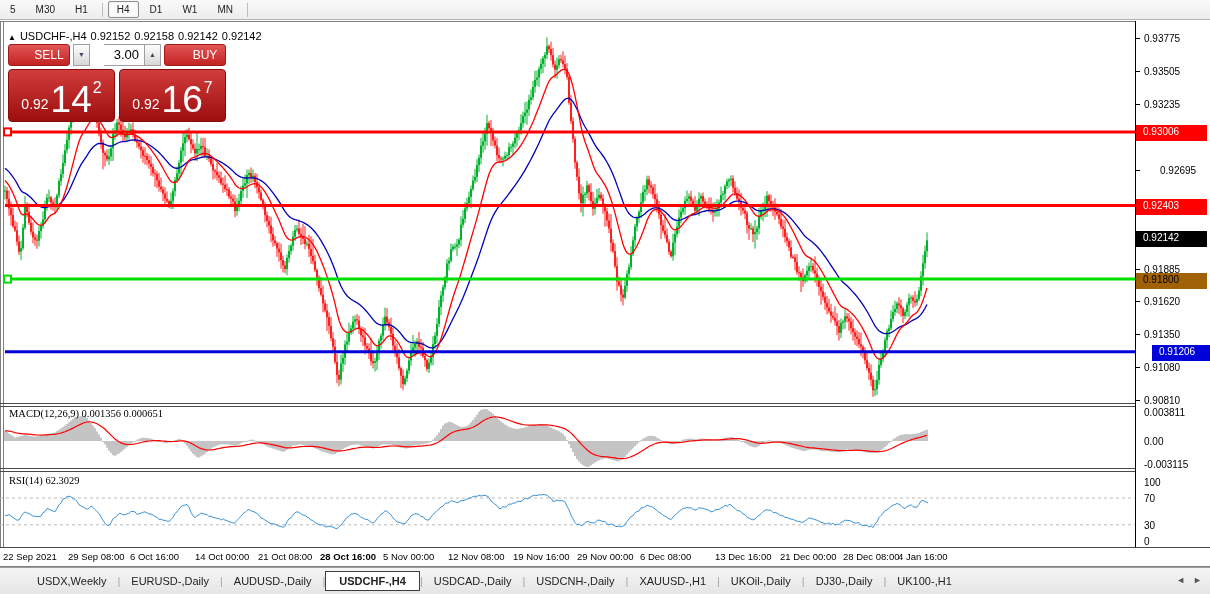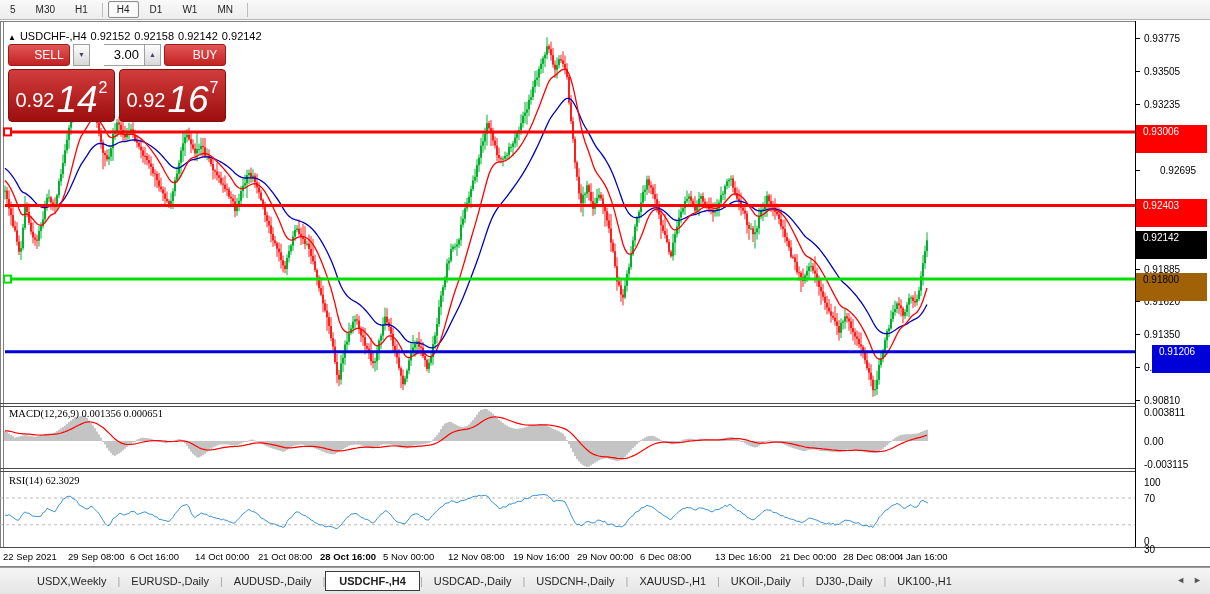--- a/index.html
+++ b/index.html
@@ -28,36 +28,36 @@
   .btn-sell,.btn-buy{flex:0 0 62px;background:linear-gradient(#e25656,#c32222);border:1px solid #9d1b1b;
         color:#fff;font-size:12px;text-align:center;line-height:20px;border-radius:3px;box-sizing:border-box;padding-left:20px;}
   .stepper{display:flex;flex:1;margin:0 3px;}
   .step-btn{width:17px;background:linear-gradient(#fefefe,#d7d7d7);border:1px solid #9f9f9f;font-size:7px;
         color:#446;text-align:center;line-height:20px;box-sizing:border-box;}
   .step-val{flex:1;background:#fff;border-top:1px solid #9f9f9f;border-bottom:1px solid #9f9f9f;
         font-size:13px;text-align:right;padding-right:5px;line-height:20px;color:#000;margin-left:14px;}
   .tw-row2{display:flex;gap:4px;margin-top:3px;}
   .px-box{flex:1;height:53px;background:linear-gradient(#d23c3c,#9d0e0e);border:1px solid #870d0d;border-radius:4px;
         color:#fff;display:flex;align-items:flex-end;justify-content:center;padding-bottom:5px;box-sizing:border-box;}
-  .px-base{font-size:20px;margin:0 2px 4px 0;}
-  .px-big{font-size:37px;line-height:33px;font-style:italic;}
+  .px-base{font-size:14px;margin:0 2px 4px 0;}
+  .px-big{font-size:37px;line-height:33px;}
   .px-sup{font-size:16px;margin:0 0 19px 1px;}
 
   
   .ind-label{position:absolute;left:9px;font-size:10.5px;color:#000;white-space:nowrap;font-family:Liberation Serif, serif;}
 
   
   .pane{position:absolute;left:0;}
 
   
   .price-axis{position:absolute;left:1135px;top:21px;width:75px;height:526px;border-left:1px solid #000;
         background:#fff;box-sizing:border-box;}
   .tick-dash{position:absolute;left:0;width:4px;height:1px;background:#000;}
   .tick-label{position:absolute;left:8px;font-size:10px;color:#000;height:11px;line-height:11px;white-space:nowrap;}
-  .axis-box{position:absolute;left:0;width:64px;height:28px;line-height:13px;font-size:10px;padding-left:7px;white-space:nowrap;}
+  .axis-box{position:absolute;left:0;width:64px;height:16px;line-height:13px;font-size:10px;padding-left:7px;white-space:nowrap;}
 
   
   .time-axis{position:absolute;left:0;top:548px;width:1135px;height:18px;background:#fff;}
   .time-label{position:absolute;top:3px;font-size:9.5px;color:#000;white-space:nowrap;}
 
   
   .tab-bar{position:absolute;left:0;top:567px;width:1210px;height:27px;background:linear-gradient(#f5f5f5,#e5e5e5);
         border-top:1px solid #9a9a9a;display:flex;align-items:center;padding-left:26px;box-sizing:border-box;}
   .tab{font-size:11px;color:#222;padding:4px 11px;white-space:nowrap;cursor:default;}
   .tab.active{background:#fff;border:1px solid #3c3c3c;font-weight:700;padding:3px 13px;}
@@ -1553,21 +1553,21 @@
       <div class="axis-box" style="top: 104.395px; background: rgb(255, 0, 0); color: rgb(255, 255, 255);">0.93006</div>
       <div class="axis-box" style="top: 178.021px; background: rgb(255, 0, 0); color: rgb(255, 255, 255);">0.92403</div>
       <div class="axis-box" style="top: 209.889px; background: rgb(0, 0, 0); color: rgb(255, 255, 255);">0.92142</div>
       <div class="axis-box" style="top: 251.648px; background: #a16207; color: rgb(0, 0, 0);">0.91800</div>
       <div class="axis-box" style="top: 324.175px; background: rgb(0, 0, 216); color: rgb(255, 255, 255); margin-left: 16px;">0.91206</div>
       <div class="tick-label" style="top: 386px;">0.003811</div>
       <div class="tick-label" style="top: 415px;">0.00</div>
       <div class="tick-label" style="top: 438px;">-0.003115</div>
       <div class="tick-label" style="top: 456px;">100</div>
       <div class="tick-label" style="top: 472.04px;">70</div>
-      <div class="tick-label" style="top: 498.76px; margin-top: 24px;">30</div>
+      <div class="tick-label" style="top: 498.76px;">30</div>
       <div class="tick-label" style="top: 514.8px;">0</div>
     </div>
 
   <div class="time-axis" id="time-axis">
       <div class="time-label" style="left: 3px;">22 Sep 2021</div>
       <div class="time-label" style="left: 68px;">29 Sep 08:00</div>
       <div class="time-label" style="left: 130px;">6 Oct 16:00</div>
       <div class="time-label" style="left: 195px;">14 Oct 00:00</div>
       <div class="time-label" style="left: 258px;">21 Oct 08:00</div>
       <div class="time-label" style="left: 320px; font-weight: bold;">28 Oct 16:00</div>

